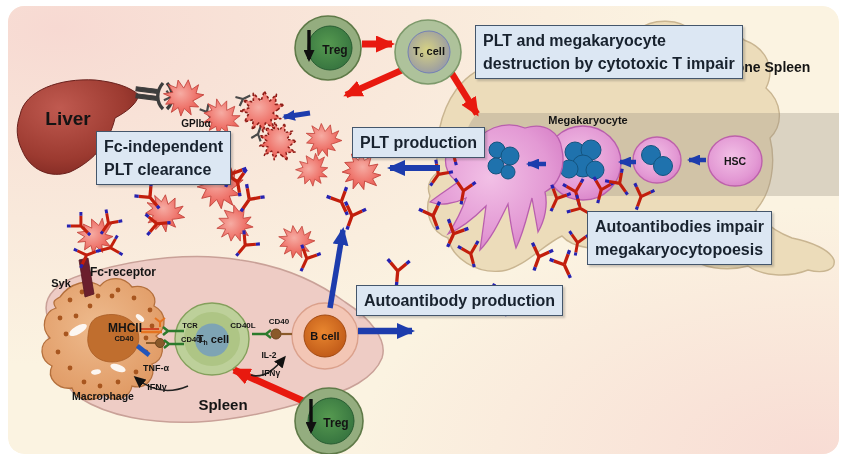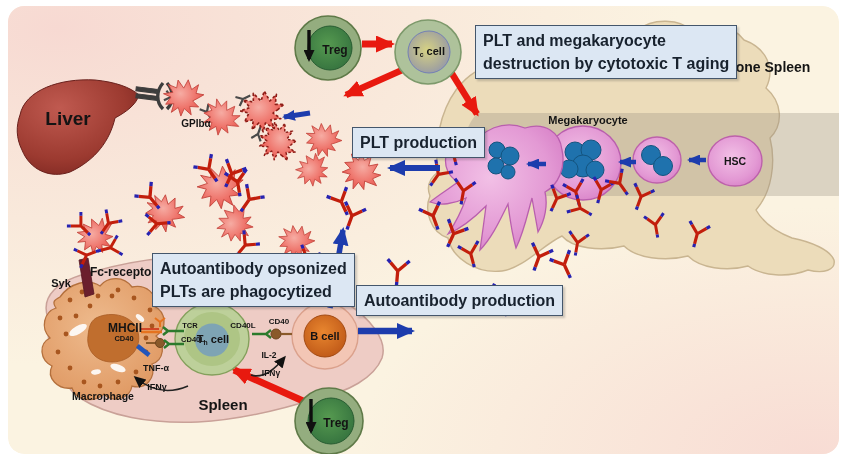--- a/index.html
+++ b/index.html
@@ -332,26 +332,30 @@
 <div class="lbl" style="left:269px;top:355px;font-size:8.5px">IL-2</div>
 <div class="lbl" style="left:271px;top:373px;font-size:8.5px">IFNγ</div>
 <div class="lbl" style="left:335px;top:50px;font-size:12px">Treg</div>
 <div class="lbl" style="left:429px;top:52px;font-size:11px"><span>T</span><sub>c</sub><span> cell</span></div>
 <div class="lbl" style="left:213px;top:340px;font-size:11px"><span>T</span><sub>h</sub><span> cell</span></div>
 <div class="lbl" style="left:325px;top:336px;font-size:11px">B cell</div>
 <div class="lbl" style="left:336px;top:423px;font-size:12px">Treg</div>
 
 <div class="box" style="left:475px;top:25px">
   <span>PLT and megakaryocyte</span>
-      <span>destruction by cytotoxic T aging</span>
+      <span>destruction by cytotoxic T impair</span>
+</div>
+<div class="box" style="left:96px;top:131px">
+  <span>Fc-independent</span>
+      <span>PLT clearance</span>
 </div>
 <div class="box center" style="left:352px;top:127px;min-width:82px">
   <span>PLT production</span>
 </div>
-<div class="box" style="left:152px;top:253px">
-  <span>Autoantibody opsonized</span>
-      <span>PLTs are phagocytized</span>
+<div class="box" style="left:587px;top:211px">
+  <span>Autoantibodies impair</span>
+      <span>megakaryocytopoesis</span>
 </div>
 <div class="box center" style="left:356px;top:285px">
   <span>Autoantibody production</span>
 </div>
 
 </div>
 
 </body></html>

